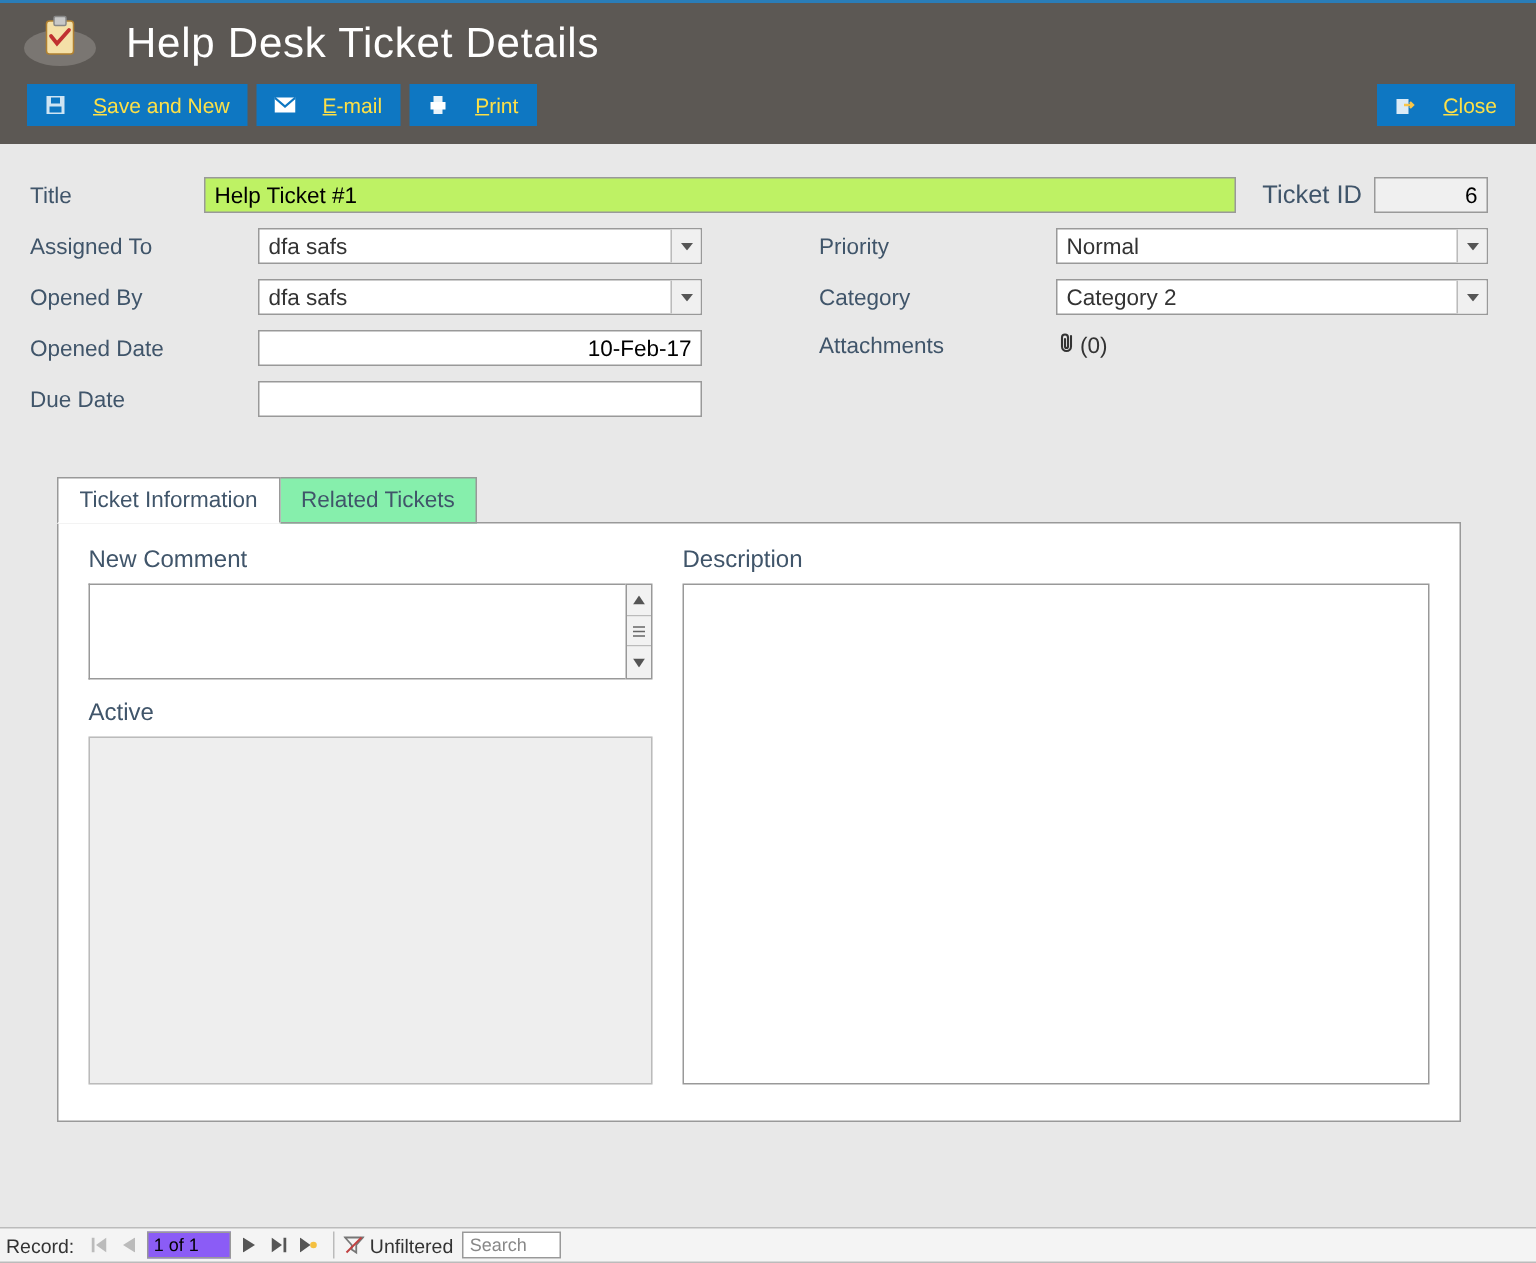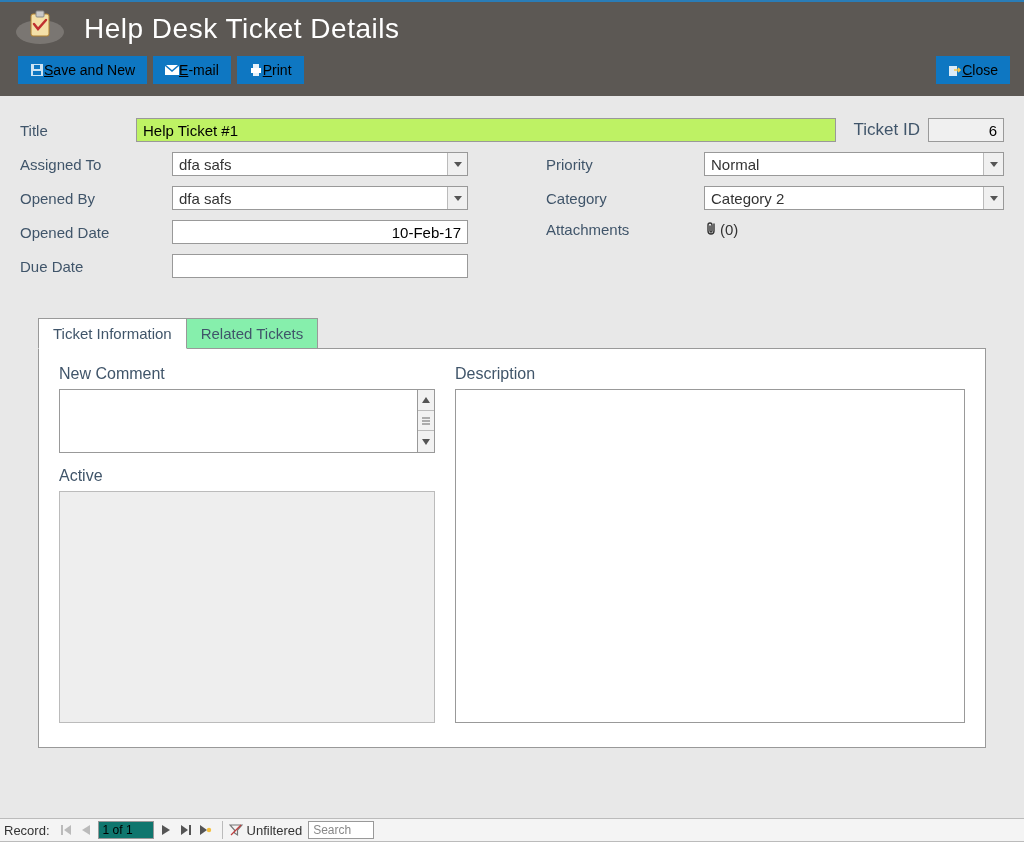--- a/index.html
+++ b/index.html
@@ -44,36 +44,36 @@
     letter-spacing: 0.5px;
   }
   .button-row {
     display: flex;
     align-items: center;
     padding: 6px 14px 8px 18px;
     gap: 6px;
   }
   .btn {
     background: #0e77c2;
-    color: #000000;
+    color: #fde047;
     border: none;
     padding: 5px 12px;
     font-size: 14px;
     cursor: pointer;
     display: inline-flex;
     align-items: center;
-    gap: 0;
+    gap: 18px;
     height: 28px;
   }
   .btn .ico { width: 14px; height: 14px; display:inline-flex; align-items:center; justify-content:center;}
   .btn .ul { text-decoration: underline; }
   .spacer { flex: 1; }
   
   .form-area {
-    padding: 22px 20px 10px 20px;
+    padding: 22px 32px 10px 20px;
   }
   .row {
     display: flex;
     align-items: center;
     margin-bottom: 10px;
   }
   .label {
     color: #40556a;
     font-size: 15px;
     width: 152px;
@@ -277,21 +277,21 @@
     height: 20px;
     display:flex; align-items:center; justify-content:center;
     cursor:pointer;
     color:#555;
   }
   .navbtn.disabled { color:#bbb; cursor:default; }
   .rec-input {
     width: 56px;
     height: 18px;
     border: 1px solid #999;
-    background:#0f766e;
+    background:#8b5cf6;
     font-size:12px;
     padding: 0 4px;
     margin: 0 2px;
   }
   .vsep {
     width:1px; height:18px; background:#bbb; margin: 0 6px;
   }
   .filter-ico { margin-right:4px; width:14px; height:14px; display:inline-flex; align-items:center; justify-content:center;}
   .search-input {
     width: 66px;

